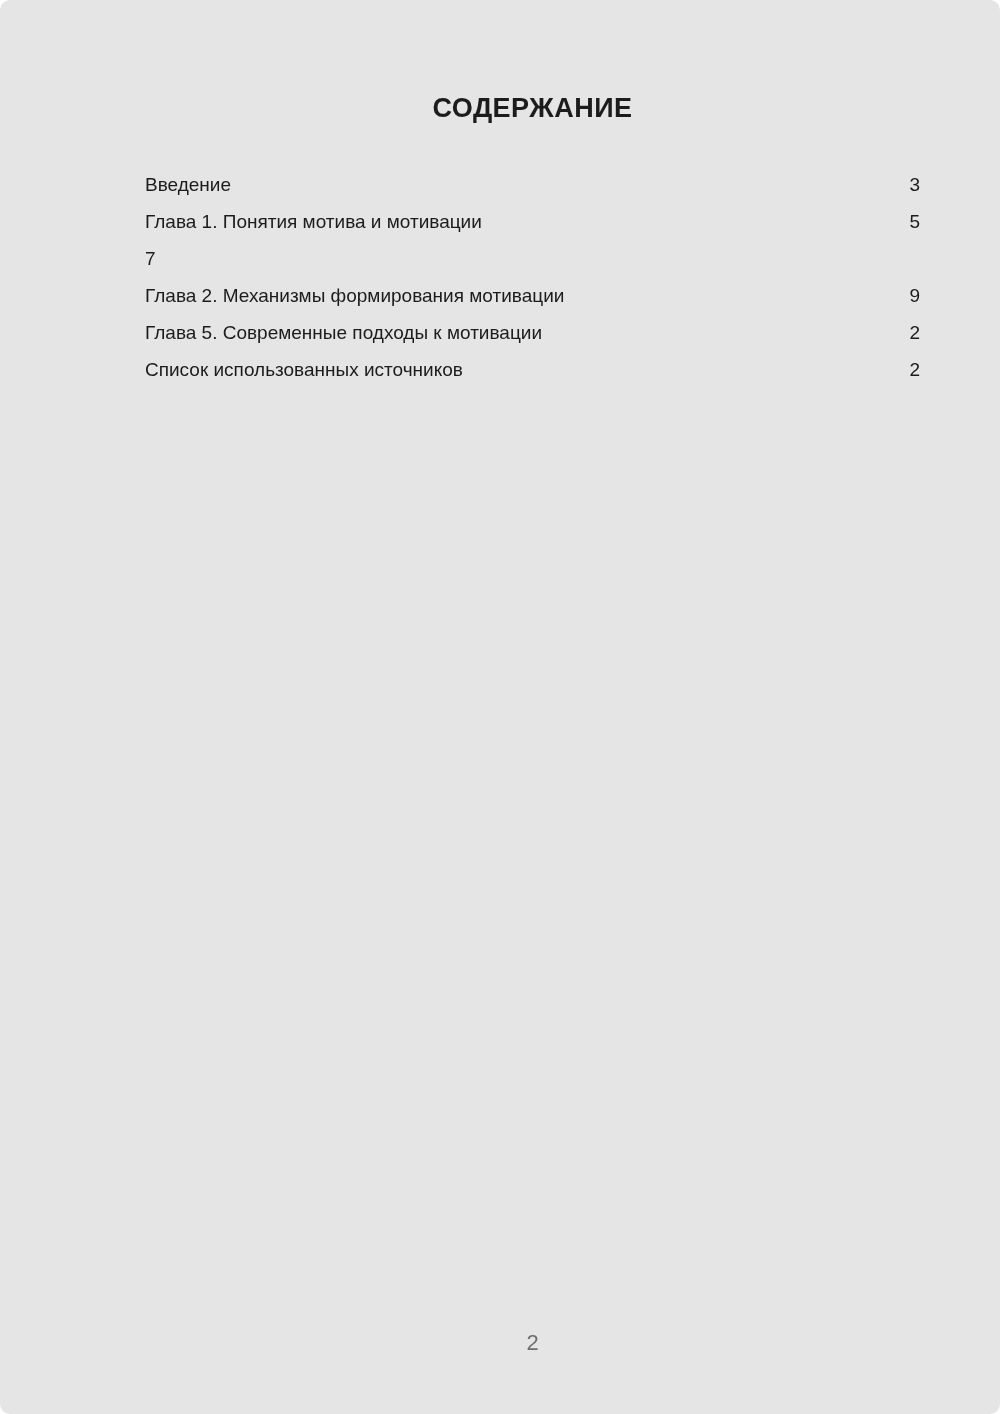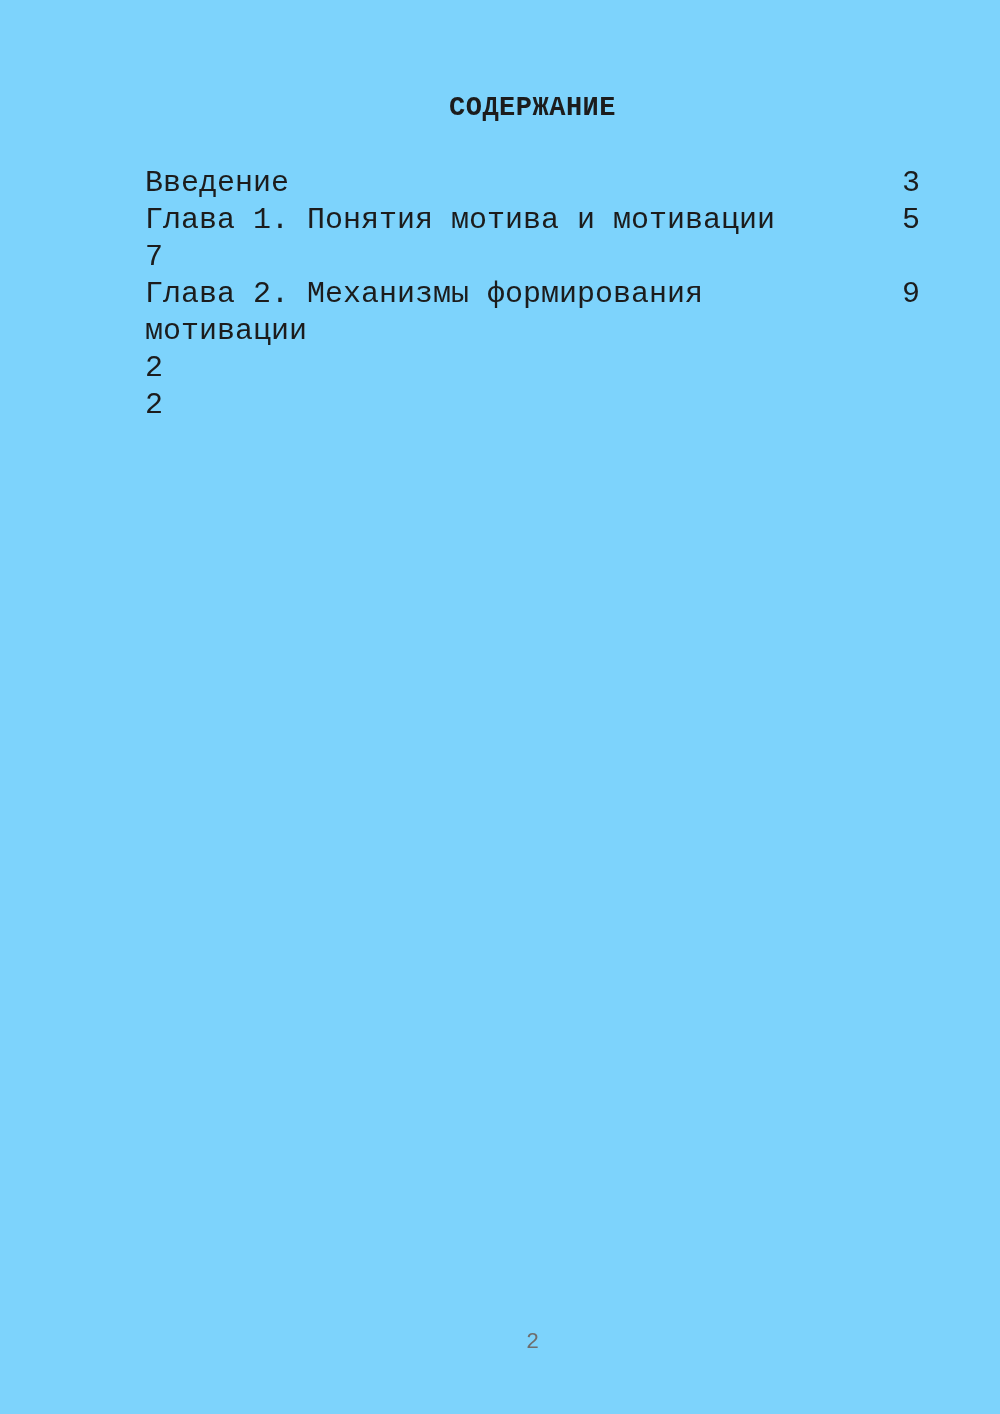--- a/index.html
+++ b/index.html
@@ -4,24 +4,25 @@
 <style>
   html, body {
     margin: 0;
     padding: 0;
     background: #ffffff;
   }
   .page {
     position: relative;
     width: 1000px;
     height: 1414px;
-    background: #7dd3fc;
-    font-family: Liberation Mono, monospace;
+    background: #e5e5e5;
+    font-family: Liberation Sans, sans-serif;
     color: #1c1c1c;
     overflow: hidden;
+    border-radius: 10px;
   }
   .content {
     position: absolute;
     left: 145px;
     right: 80px;
     top: 0;
   }
   .doc-title {
     margin-top: 93px;
     text-align: center;
@@ -29,21 +30,21 @@
     font-size: 27px;
     letter-spacing: 0.5px;
   }
   .toc {
     margin-top: 42px;
   }
   .toc-row {
     display: flex;
     justify-content: space-between;
     align-items: baseline;
-    font-size: 30px;
+    font-size: 19px;
     line-height: 37px;
     gap: 30px;
   }
   .toc-label {
     text-align: left;
   }
   .toc-page {
     text-align: right;
   }
   .footer-page-number {
@@ -80,25 +81,27 @@
         <span class="toc-page">7</span>
       </div>
 
       <div class="toc-row">
         <span class="toc-label">Глава 2. Механизмы формирования мотивации</span>
         <span class="toc-page">9</span>
       </div>
 
 
       <div class="toc-row">
+        <span class="toc-label">Глава 5. Современные подходы к мотивации</span>
         <span class="toc-page">2</span>
       </div>
 
 
       <div class="toc-row">
+        <span class="toc-label">Список использованных источников</span>
         <span class="toc-page">2</span>
       </div>
 
     </div>
   </div>
 
   <div class="footer-page-number">2</div>
 </div>
 
 </body></html>

